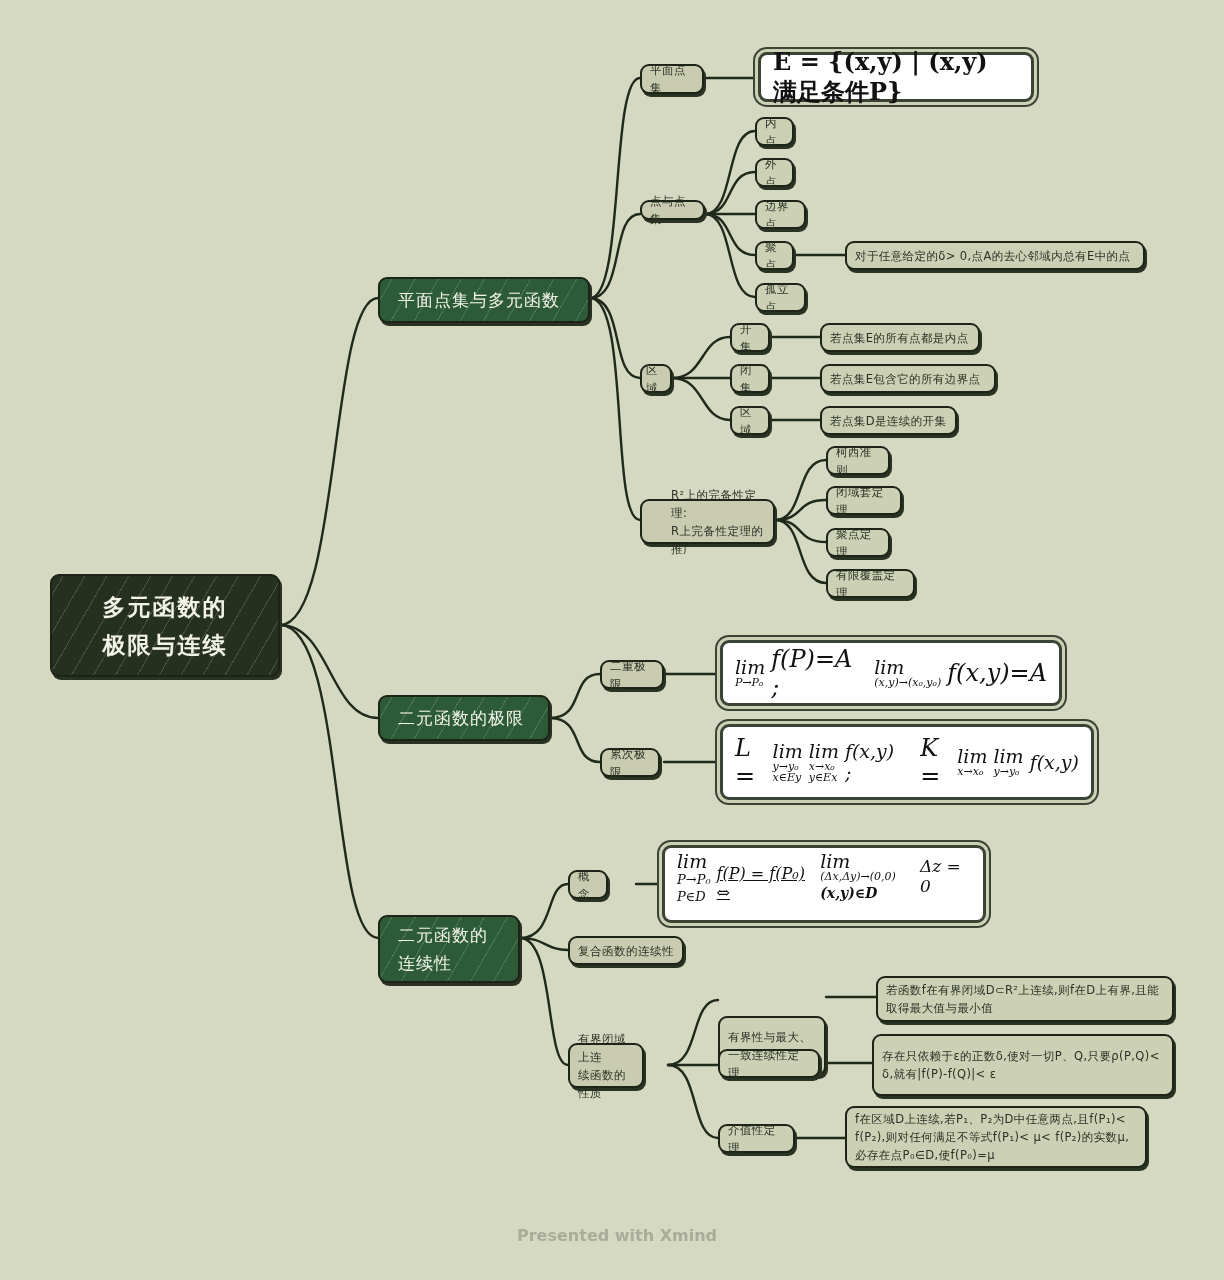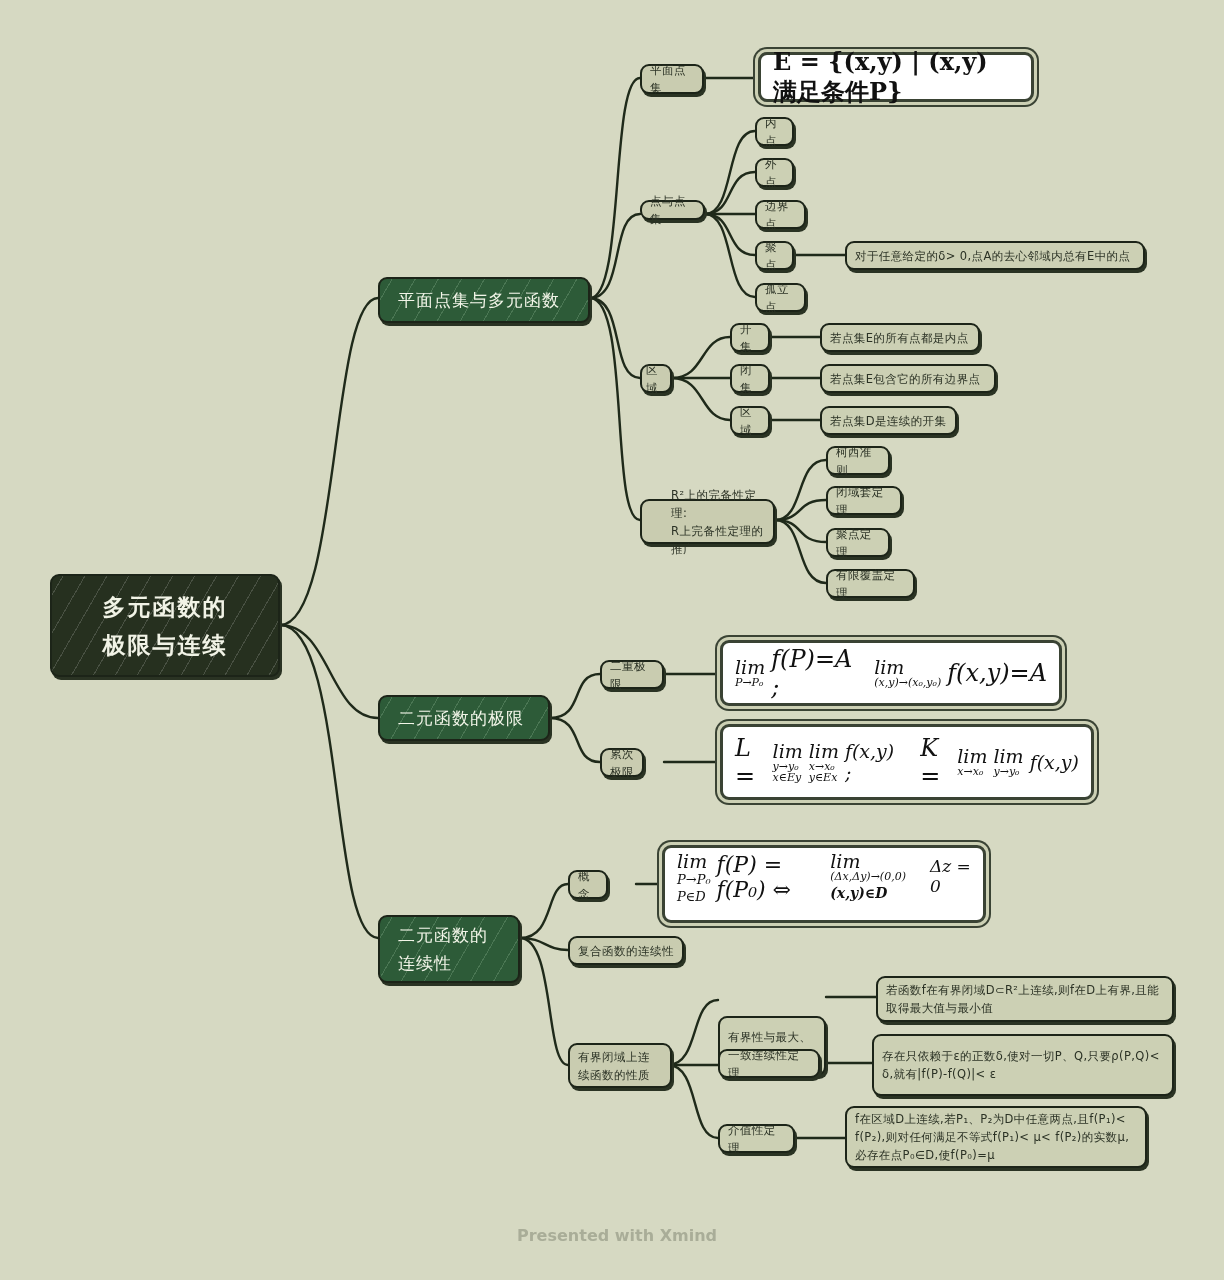--- a/index.html
+++ b/index.html
@@ -206,21 +206,21 @@
     <span class="bot">P→P₀</span>
   </span>
   <span class="big">f(P)=A ;</span>
   <span class="lim" style="margin-left:10px;">
     <span class="top">lim</span>
     <span class="bot">(x,y)→(x₀,y₀)</span>
   </span>
   <span class="big">f(x,y)=A</span>
 </div>
 
-<div class="node sub" style="left:600px; top:748px; width:44px; height:29px;">
+<div class="node sub" style="left:600px; top:748px; width:60px; height:29px;">
   <span>累次极限</span>
 </div>
 <div class="node formula" style="left:720px; top:724px; width:374px; height:76px;">
   <span class="big">L =</span>
   <span class="lim" style="margin-left:6px;">
     <span class="top">lim</span>
     <span class="bot">y→y₀</span>
     <span class="bot">x∈Ey</span>
   </span>
   <span class="lim">
@@ -250,34 +250,34 @@
 
 <div class="node sub" style="left:568px; top:870px; width:40px; height:29px;">
   <span>概念</span>
 </div>
 <div class="node formula" style="left:662px; top:845px; width:324px; height:78px; align-items:flex-start; padding-top:4px;">
   <span class="lim">
     <span class="top">lim</span>
     <span class="bot" style="font-size:13px; line-height:17px;">P→P₀</span>
     <span class="bot" style="font-size:13px; line-height:17px;">P∈D</span>
   </span>
-  <span style="font-size:22px; margin-top:0;">f(P) = f(P₀) ⇔</span>
+  <span style="font-size:16px; margin-top:12px;text-decoration:underline;">f(P) = f(P₀) ⇔</span>
   <span class="lim" style="margin-left:8px;">
     <span class="top">lim</span>
     <span class="bot">(Δx,Δy)→(0,0)</span>
     <span class="bot" style="font-size:14px; line-height:22px;font-weight:bold;">(x,y)∈D</span>
   </span>
   <span style="font-size:17px; margin-left:18px; margin-top:4px;">Δz = 0</span>
 </div>
 
 <div class="node sub" style="left:568px; top:936px; width:116px; height:29px;">
   <span>复合函数的连续性</span>
 </div>
 
-<div class="node sub" style="left:568px; top:1043px; width:104px; height:45px;">
+<div class="node sub" style="left:568px; top:1043px; width:76px; height:45px;">
   <div>
     <div>有界闭域上连</div>
     <div>续函数的性质</div>
   </div>
 </div>
 
 <div class="node leaf" style="left:718px; top:1016px; width:108px; height:60px;">
   <div>
     <div>有界性与最大、</div>
     <div>最小值定理</div>

